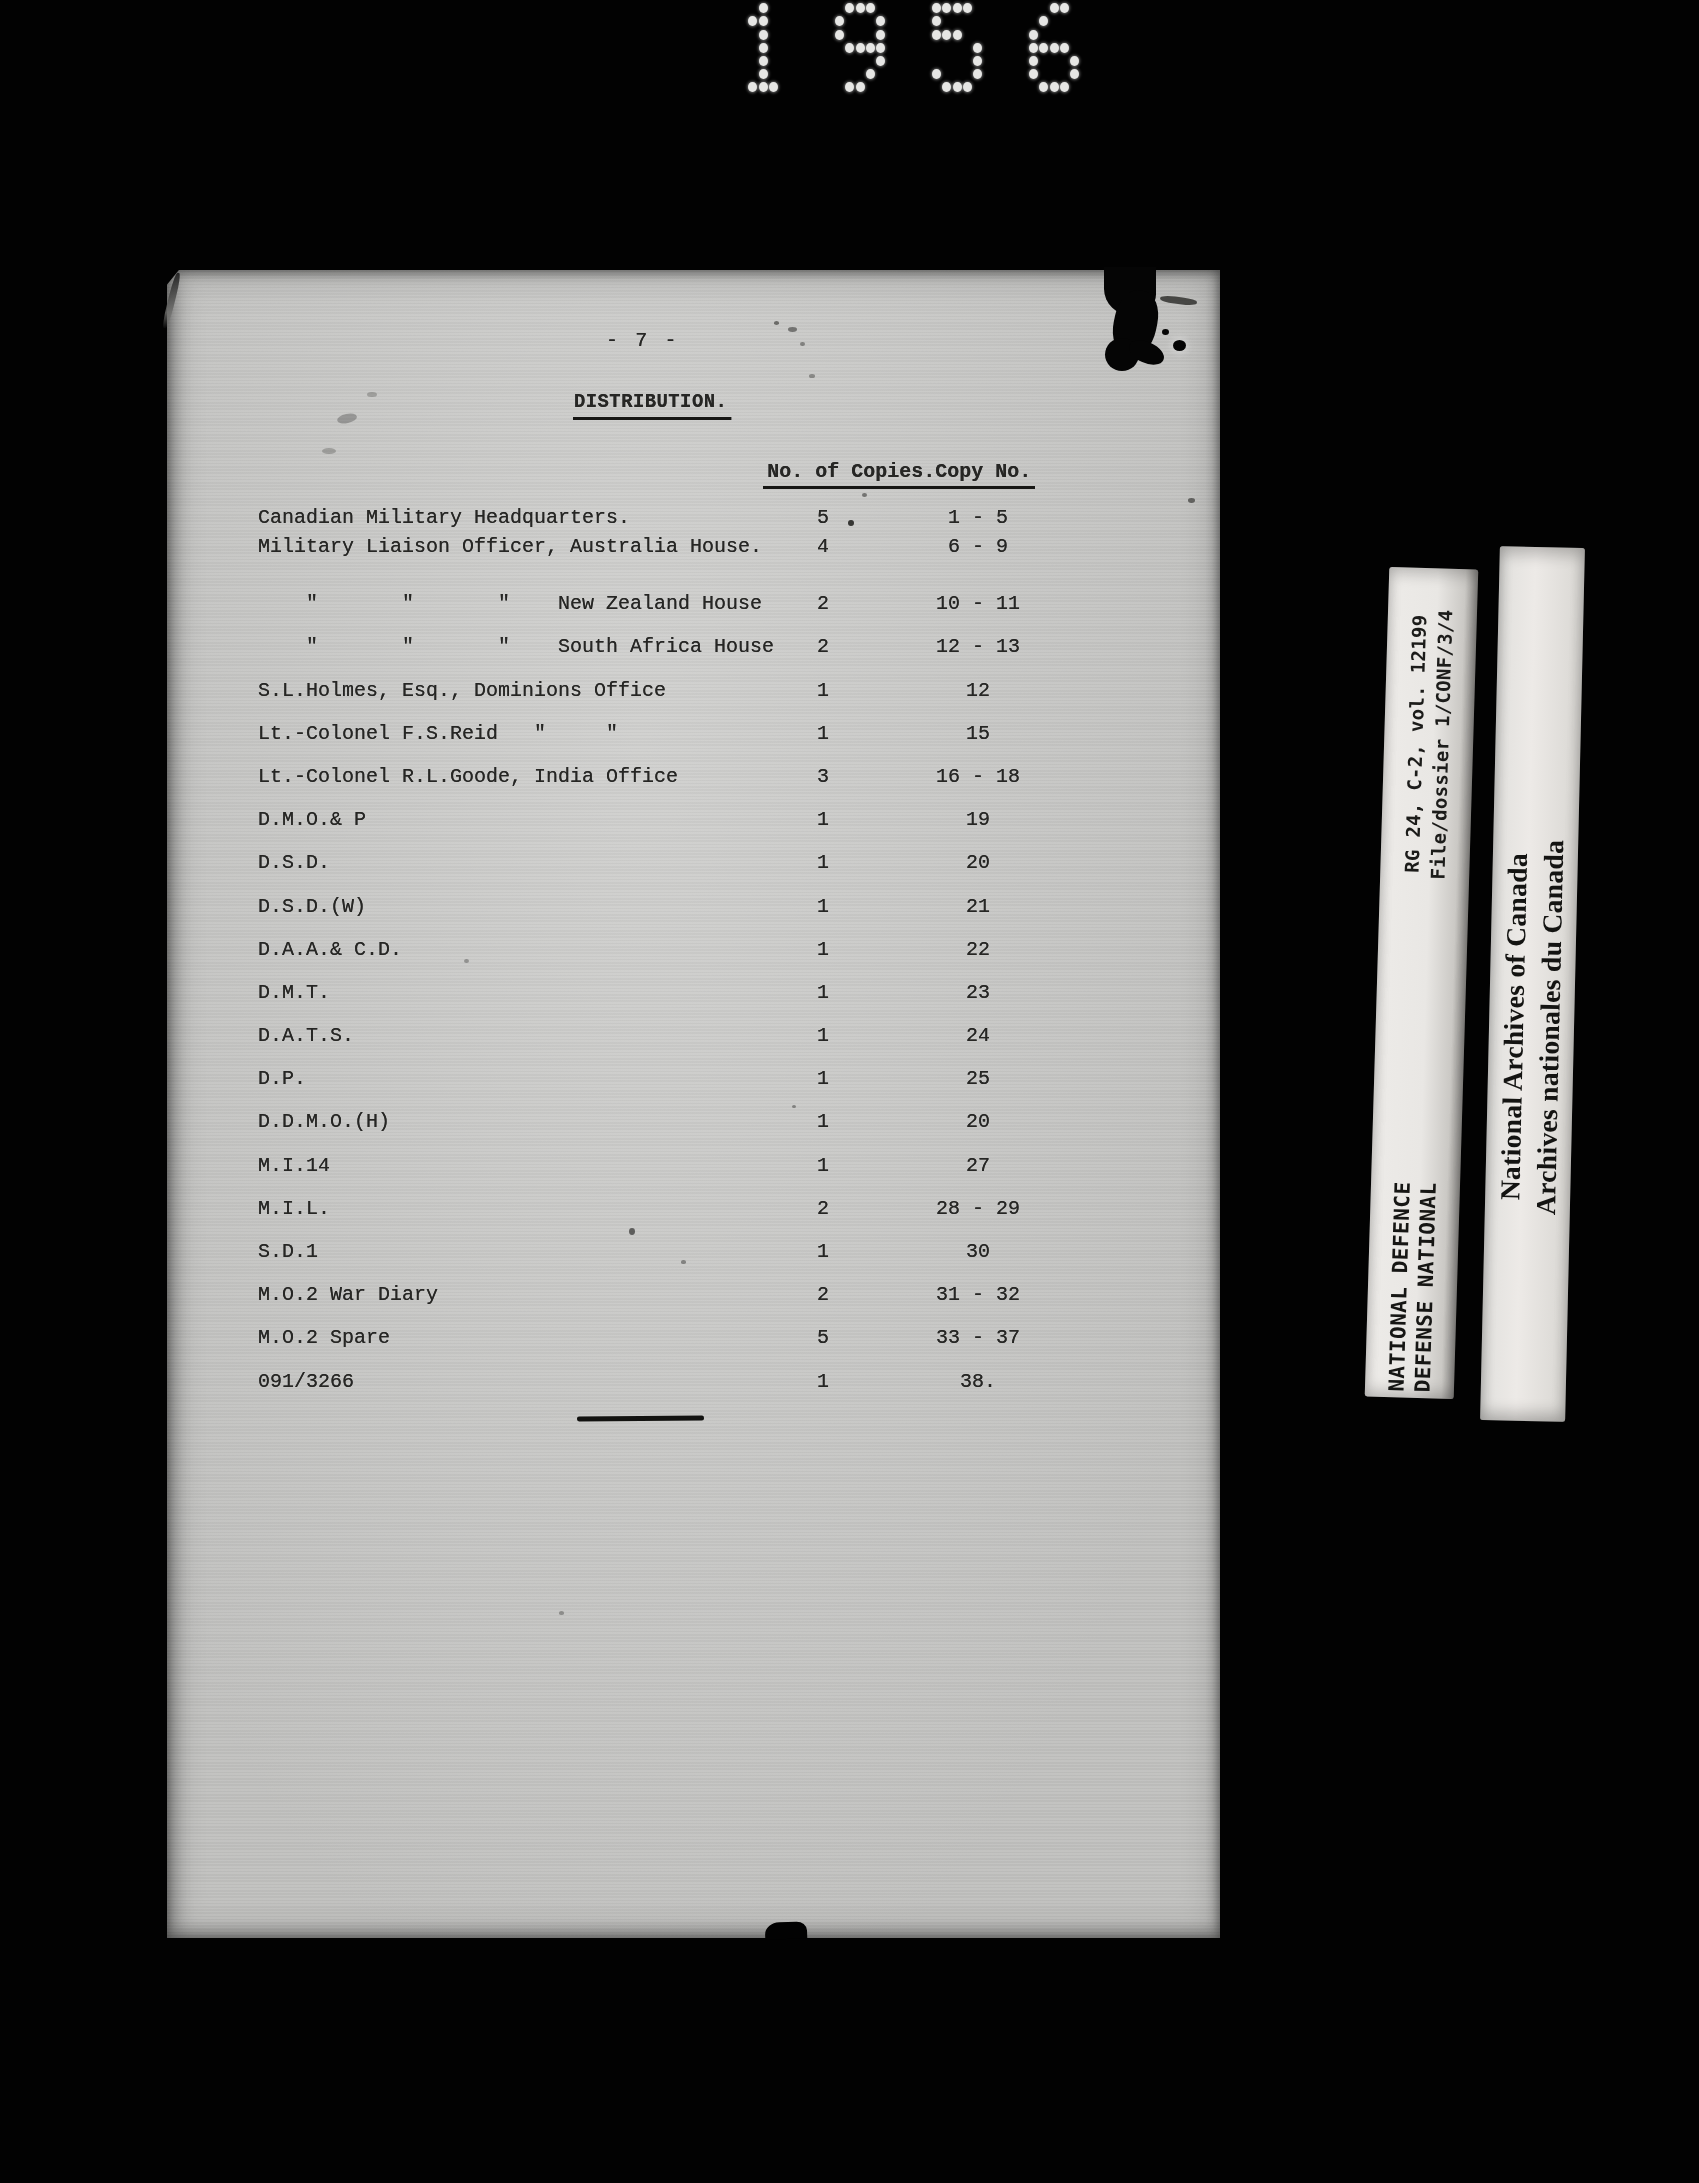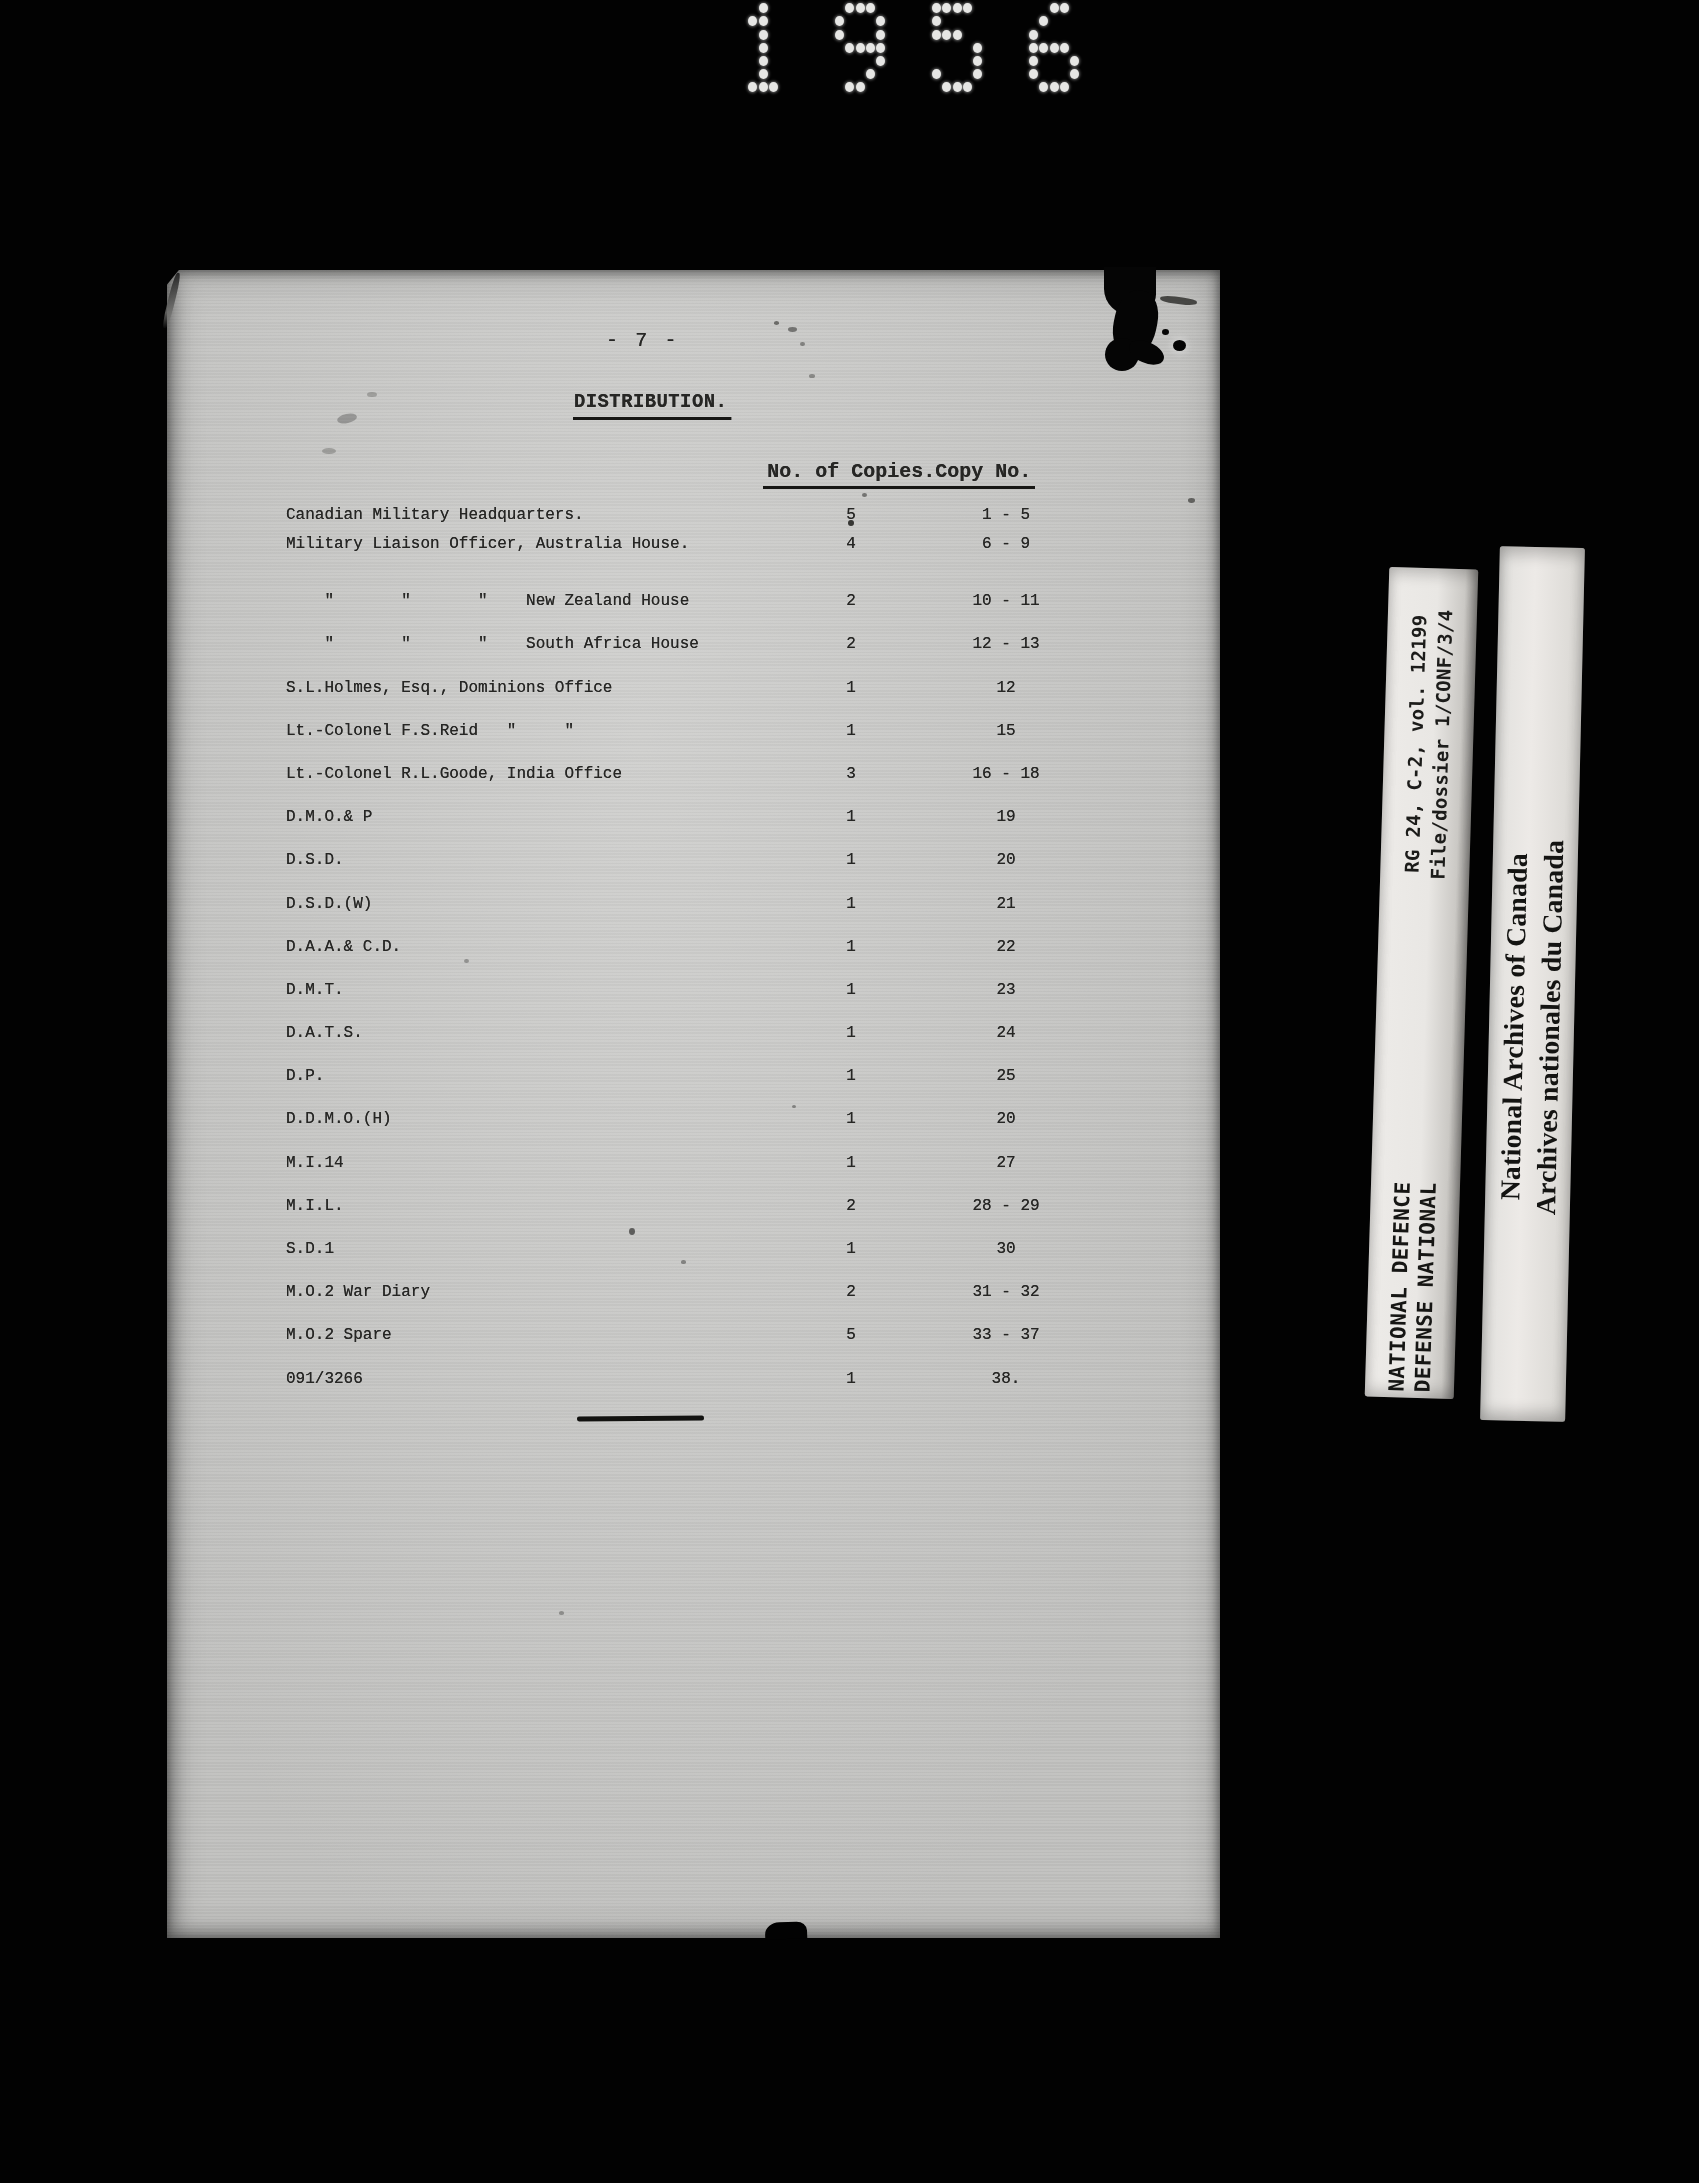--- a/index.html
+++ b/index.html
@@ -31,21 +31,21 @@
   #page-number{position:absolute;left:439px;top:59px;font-size:20px;letter-spacing:2.6px;}
   #doc-title{position:absolute;left:406px;top:120px;font-size:21px;font-weight:700;
              transform:scaleX(.9);transform-origin:left top;letter-spacing:0.5px;
              border-bottom:3.2px solid #171715;padding:0 4.2px 3.7px 1.1px;}
 
   .col-header{position:absolute;top:190px;font-size:20px;font-weight:700;
               border-bottom:3.2px solid #171715;padding:0 4.2px 3.2px 4.2px;}
   #copies-header{left:584px;margin-left:12px;}
   #copyno-header{left:764px;}
 
-  .trow{position:absolute;left:0;width:100%;height:32px;font-size:16px;margin-left:28px;}
+  .trow{position:absolute;left:0;width:100%;height:32px;font-size:20px;}
   .tlabel{position:absolute;left:91px;white-space:pre;}
   .tcopies{position:absolute;left:656px;transform:translateX(-50%);}
   .tcopyno{position:absolute;left:811px;transform:translateX(-50%);white-space:pre;}
 
   #end-rule{position:absolute;left:410px;top:1146px;width:127px;height:4.8px;
             background:#121210;transform:rotate(-.4deg);border-radius:2.1px;}
 
   
   .speck{position:absolute;background:#3a3a38;border-radius:50%;}
   .blob{position:absolute;background:#050505;}

